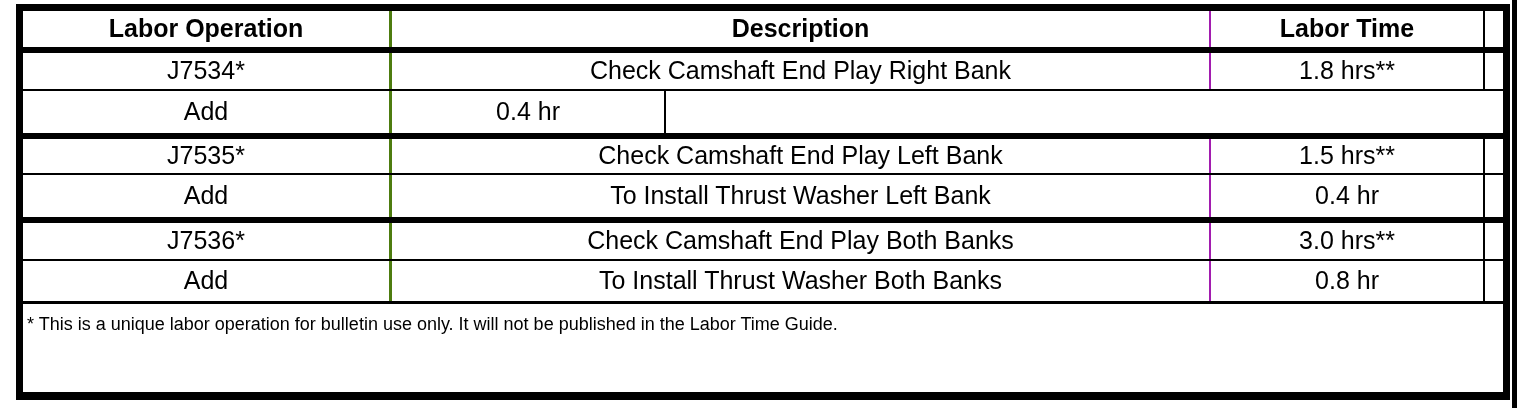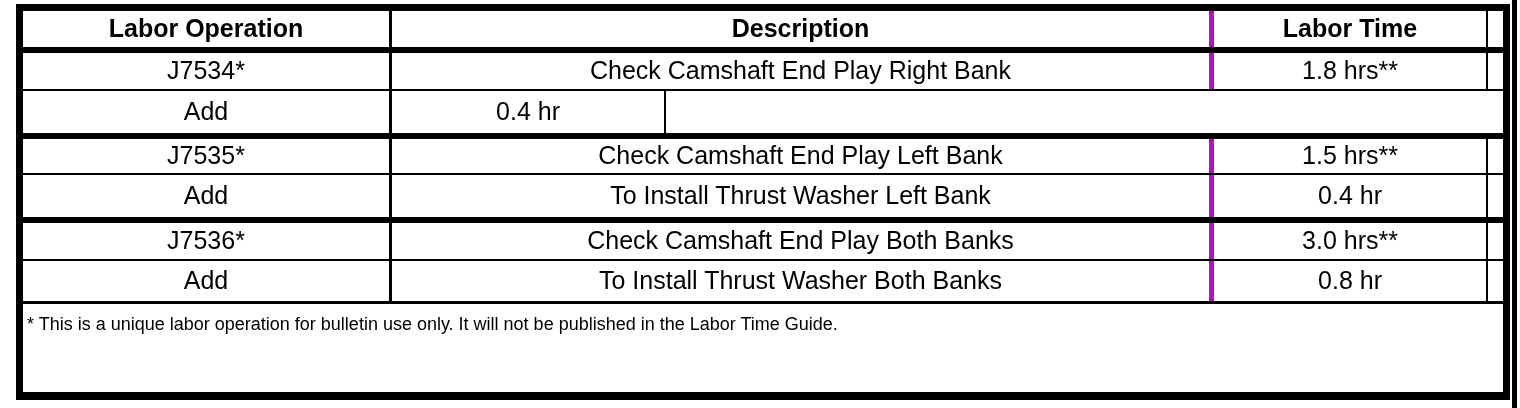--- a/index.html
+++ b/index.html
@@ -37,22 +37,22 @@
 
   .cell {
     display: flex;
     align-items: center;
     justify-content: center;
     text-align: center;
     font-size: 25px;
     line-height: 1.1;
     overflow: hidden;
   }
-  .c-op   { width: 366px; border-right: 3px solid #000000; }
-  .c-desc { width: 817px; border-right: 5px solid #a21caf; }
+  .c-op   { width: 366px; border-right: 3px solid #4d7c0f; }
+  .c-desc { width: 817px; border-right: 2px solid #a21caf; }
   .c-time { width: 272px; border-right: 2px solid #000000; }
   .c-blank { flex: 1; }
 
   .h-header .cell { font-weight: bold; }
 
   .h-header { height: 36px; }
   .h-r1 { height: 36px; }
   .h-r2 { height: 42px; }
   .h-r3 { height: 34px; }
   .h-r4 { height: 42px; }

